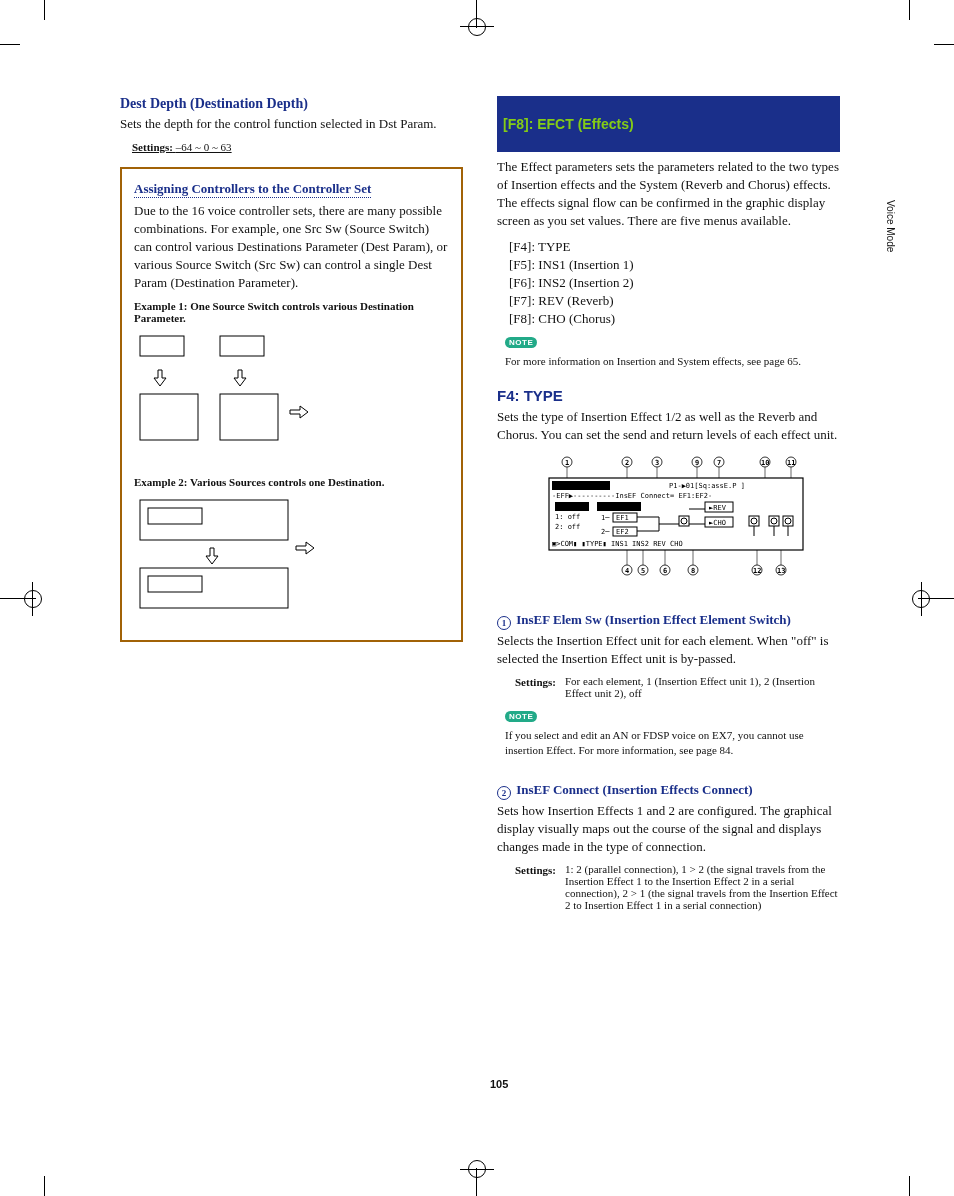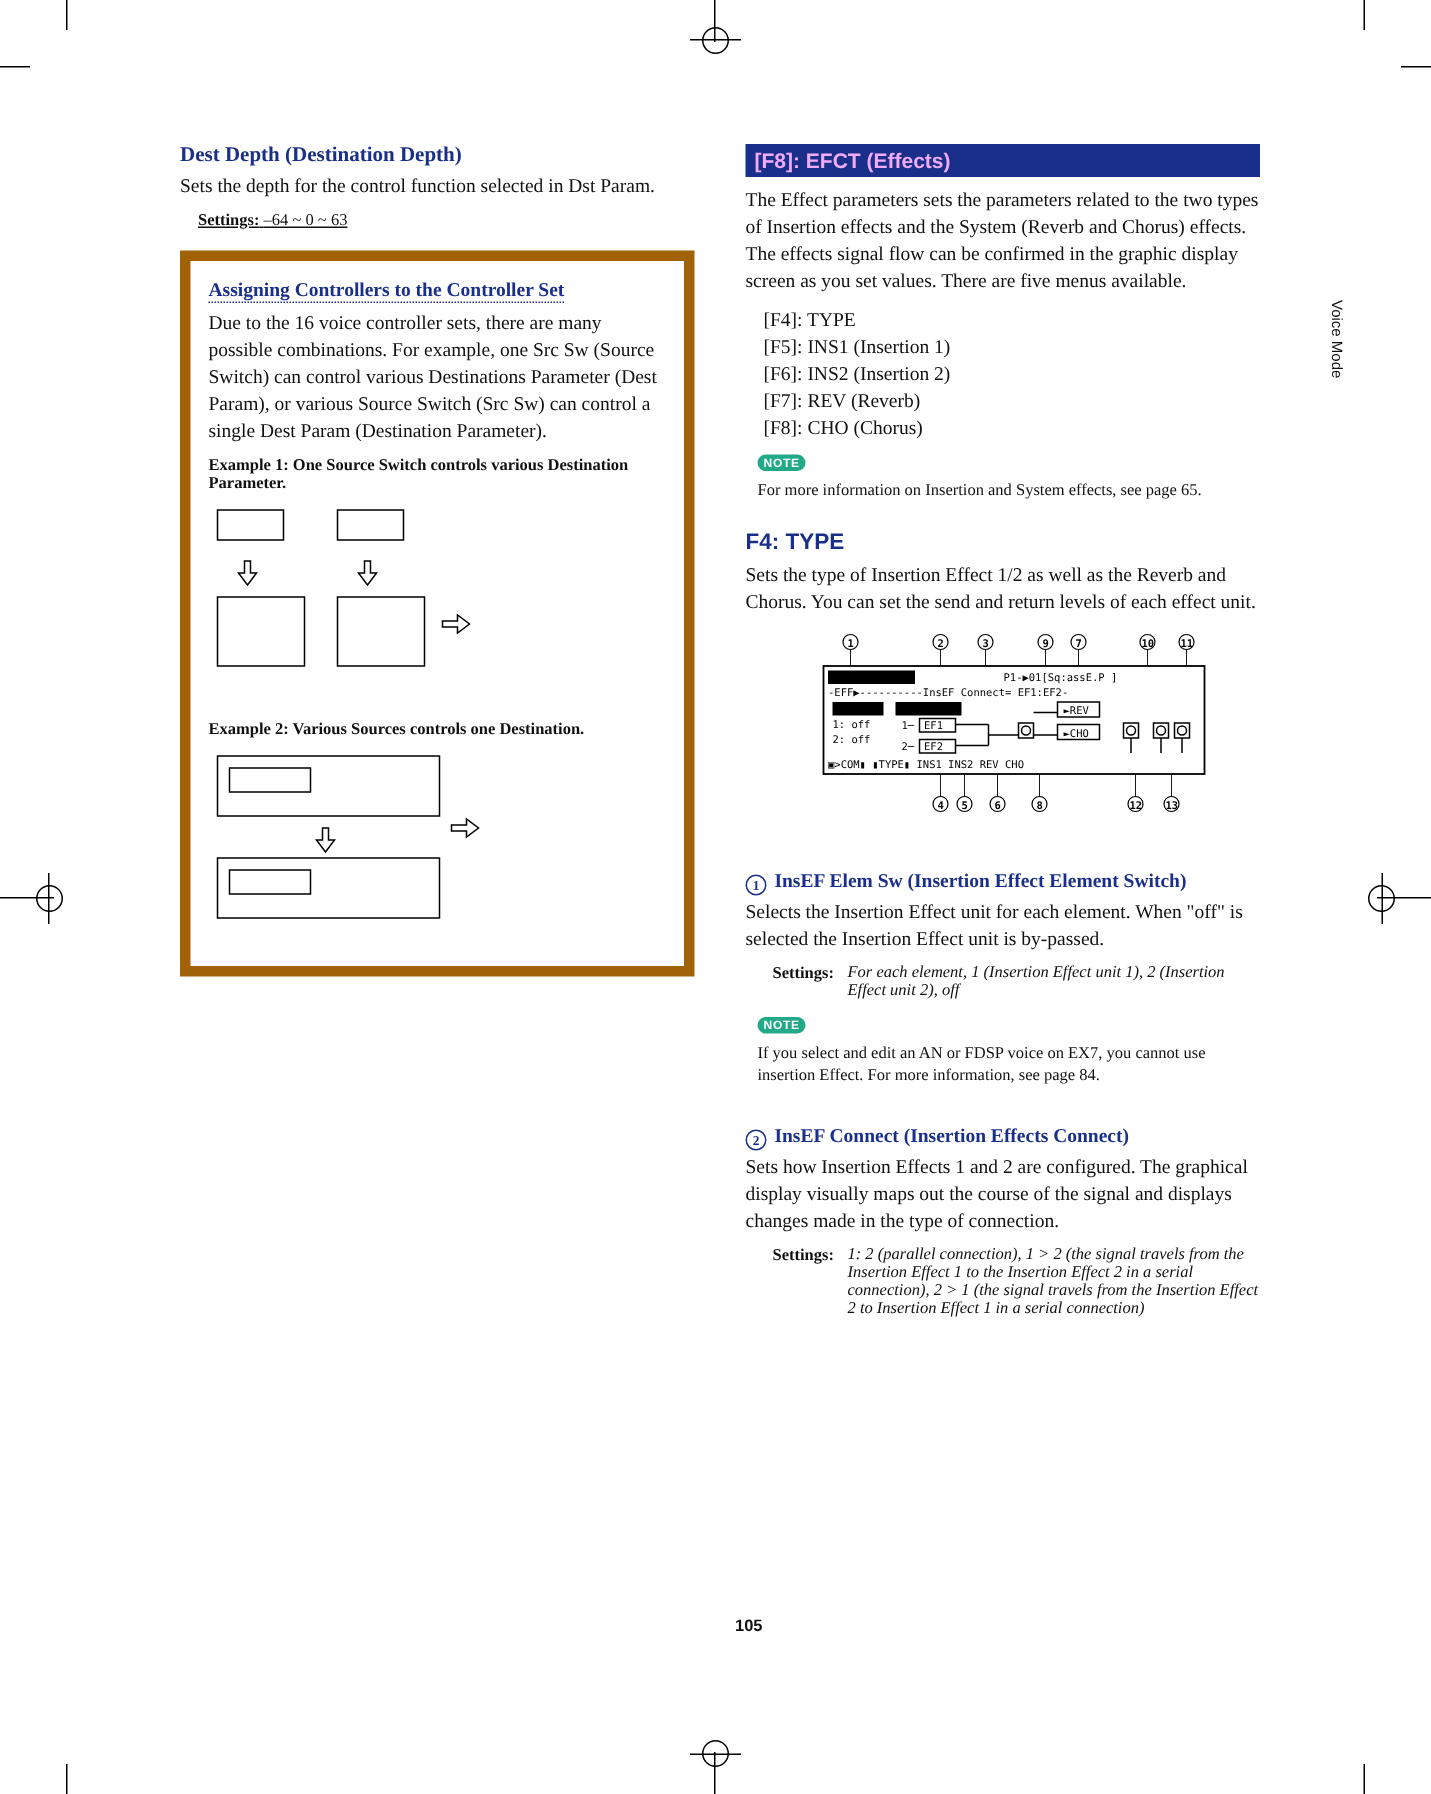--- a/index.html
+++ b/index.html
@@ -35,39 +35,39 @@
     position: absolute;
     left: 120px;
     top: 96px;
     width: 720px;
     display: flex;
     gap: 34px;
   }
   .col { width: 366px; }
   .h-blue { color: #1a2f8a; font-family: Georgia, serif; font-weight: bold; font-size: 14px; margin-bottom: 3px; }
   .h-blue-u { color: #1a2f8a; font-weight: bold; font-size: 13px; border-bottom: 1px dotted #1a2f8a; display: inline-block; margin-bottom: 4px; }
-  .h-bar { background: #1a2f8a; color: #f0abfc; font-family: Arial, sans-serif; font-weight: 900; font-size: 14px; padding: 3px 6px; margin-bottom: 6px; }
+  .h-bar { background: #1a2f8a; color: #84cc16; font-family: Arial, sans-serif; font-weight: 900; font-size: 14px; padding: 20px 6px; margin-bottom: 6px; }
   .h-section { color: #1a2f8a; font-family: Arial, sans-serif; font-weight: 900; font-size: 15px; margin-top: 18px; margin-bottom: 4px; }
   .body-text { font-size: 13px; line-height: 1.38; margin-bottom: 8px; }
   .settings { font-size: 11px; margin-left: 12px; margin-bottom: 14px; text-decoration: underline; }
   .settings b { font-weight: bold; }
-  .boxed { border: 7px solid #a16207; padding: 10px 12px 16px; margin-top: 4px; }
+  .boxed { border: 2px solid #a16207; padding: 10px 12px 16px; margin-top: 4px; }
   .ex-title { font-size: 11px; font-weight: bold; margin-top: 6px; margin-bottom: 6px; }
   .diagram { display: block; }
   .d-box { fill: #fff; stroke: #000; stroke-width: 1; }
   .d-arrow { fill: #fff; stroke: #000; stroke-width: 1; }
   .menu-list { font-size: 13px; line-height: 1.38; margin-left: 12px; margin-bottom: 8px; }
   .note-row { display: flex; align-items: flex-start; gap: 6px; margin: 6px 0 10px 8px; flex-direction: column; }
   .note-badge { background: #2a8; color: #fff; font-family: Arial, sans-serif; font-weight: bold; font-size: 8px; border-radius: 6px; padding: 1px 4px; flex-shrink: 0; margin-top: 2px; letter-spacing: 0.5px; }
   .note-text { font-size: 11px; line-height: 1.35; }
   .circ-num { display: inline-flex; width: 14px; height: 14px; border: 1px solid #1a2f8a; border-radius: 50%; align-items: center; justify-content: center; font-size: 9px; color: #1a2f8a; font-weight: bold; vertical-align: -2px; margin-right: 2px; }
   .param-h { color: #1a2f8a; font-weight: bold; font-size: 13px; margin-top: 24px; margin-bottom: 2px; }
   .settings-block { font-size: 11px; margin-left: 18px; margin-top: 4px; }
   .settings-block .lbl { font-weight: bold; }
-  .settings-block .val { display: block; margin-left: 50px; margin-top: -13px; font-style: italic; }
+  .settings-block .val { display: block; margin-left: 50px; margin-top: -13px; }
   .side-tab { position: absolute; right: 58px; top: 200px; writing-mode: vertical-rl; font-size: 10px; font-family: Arial, sans-serif; }
   .page-num { position: absolute; left: 490px; top: 1078px; font-family: Arial, sans-serif; font-weight: bold; font-size: 11px; }
   .screen-fig { width: 300px; margin: 10px auto 14px; }
   .screen-svg text { font-family: monospace; font-size: 7px; fill: #000; }
   .callout { font-family: Arial, sans-serif; font-size: 8px; font-weight: bold; }
   .callout-circ { fill: #fff; stroke: #000; stroke-width: 0.8; }
 </style>
 </head>
 <body>
 

